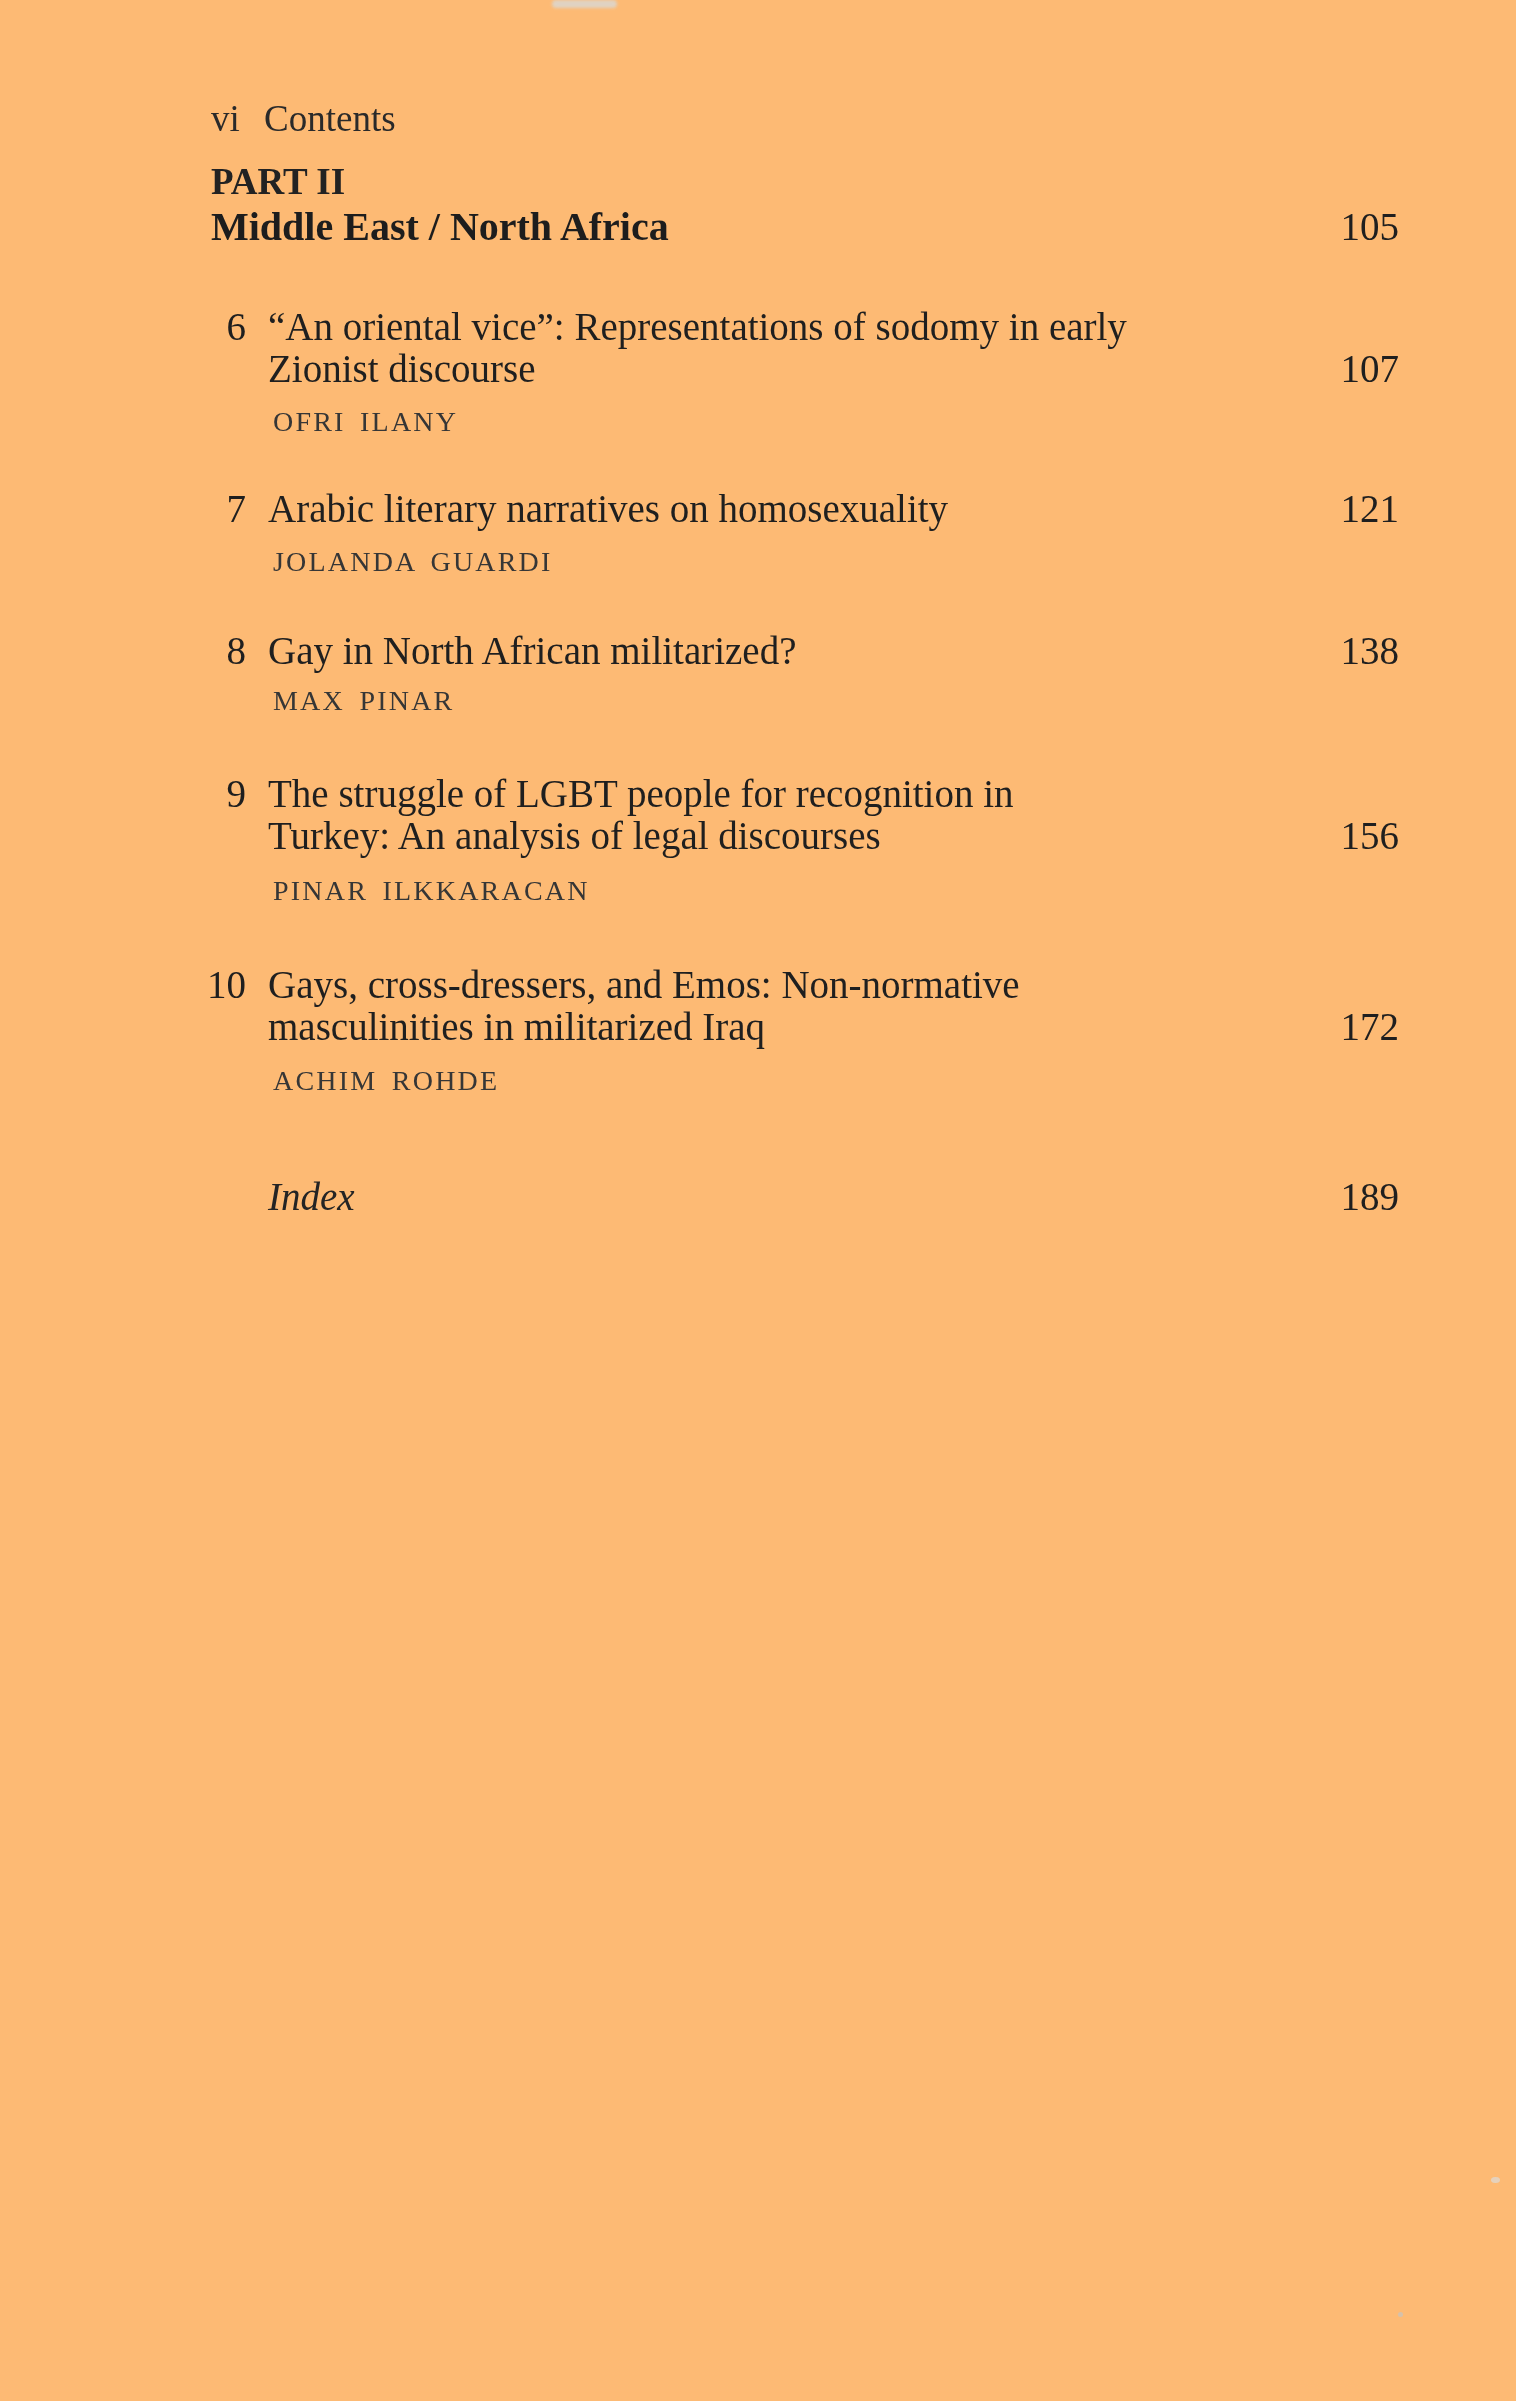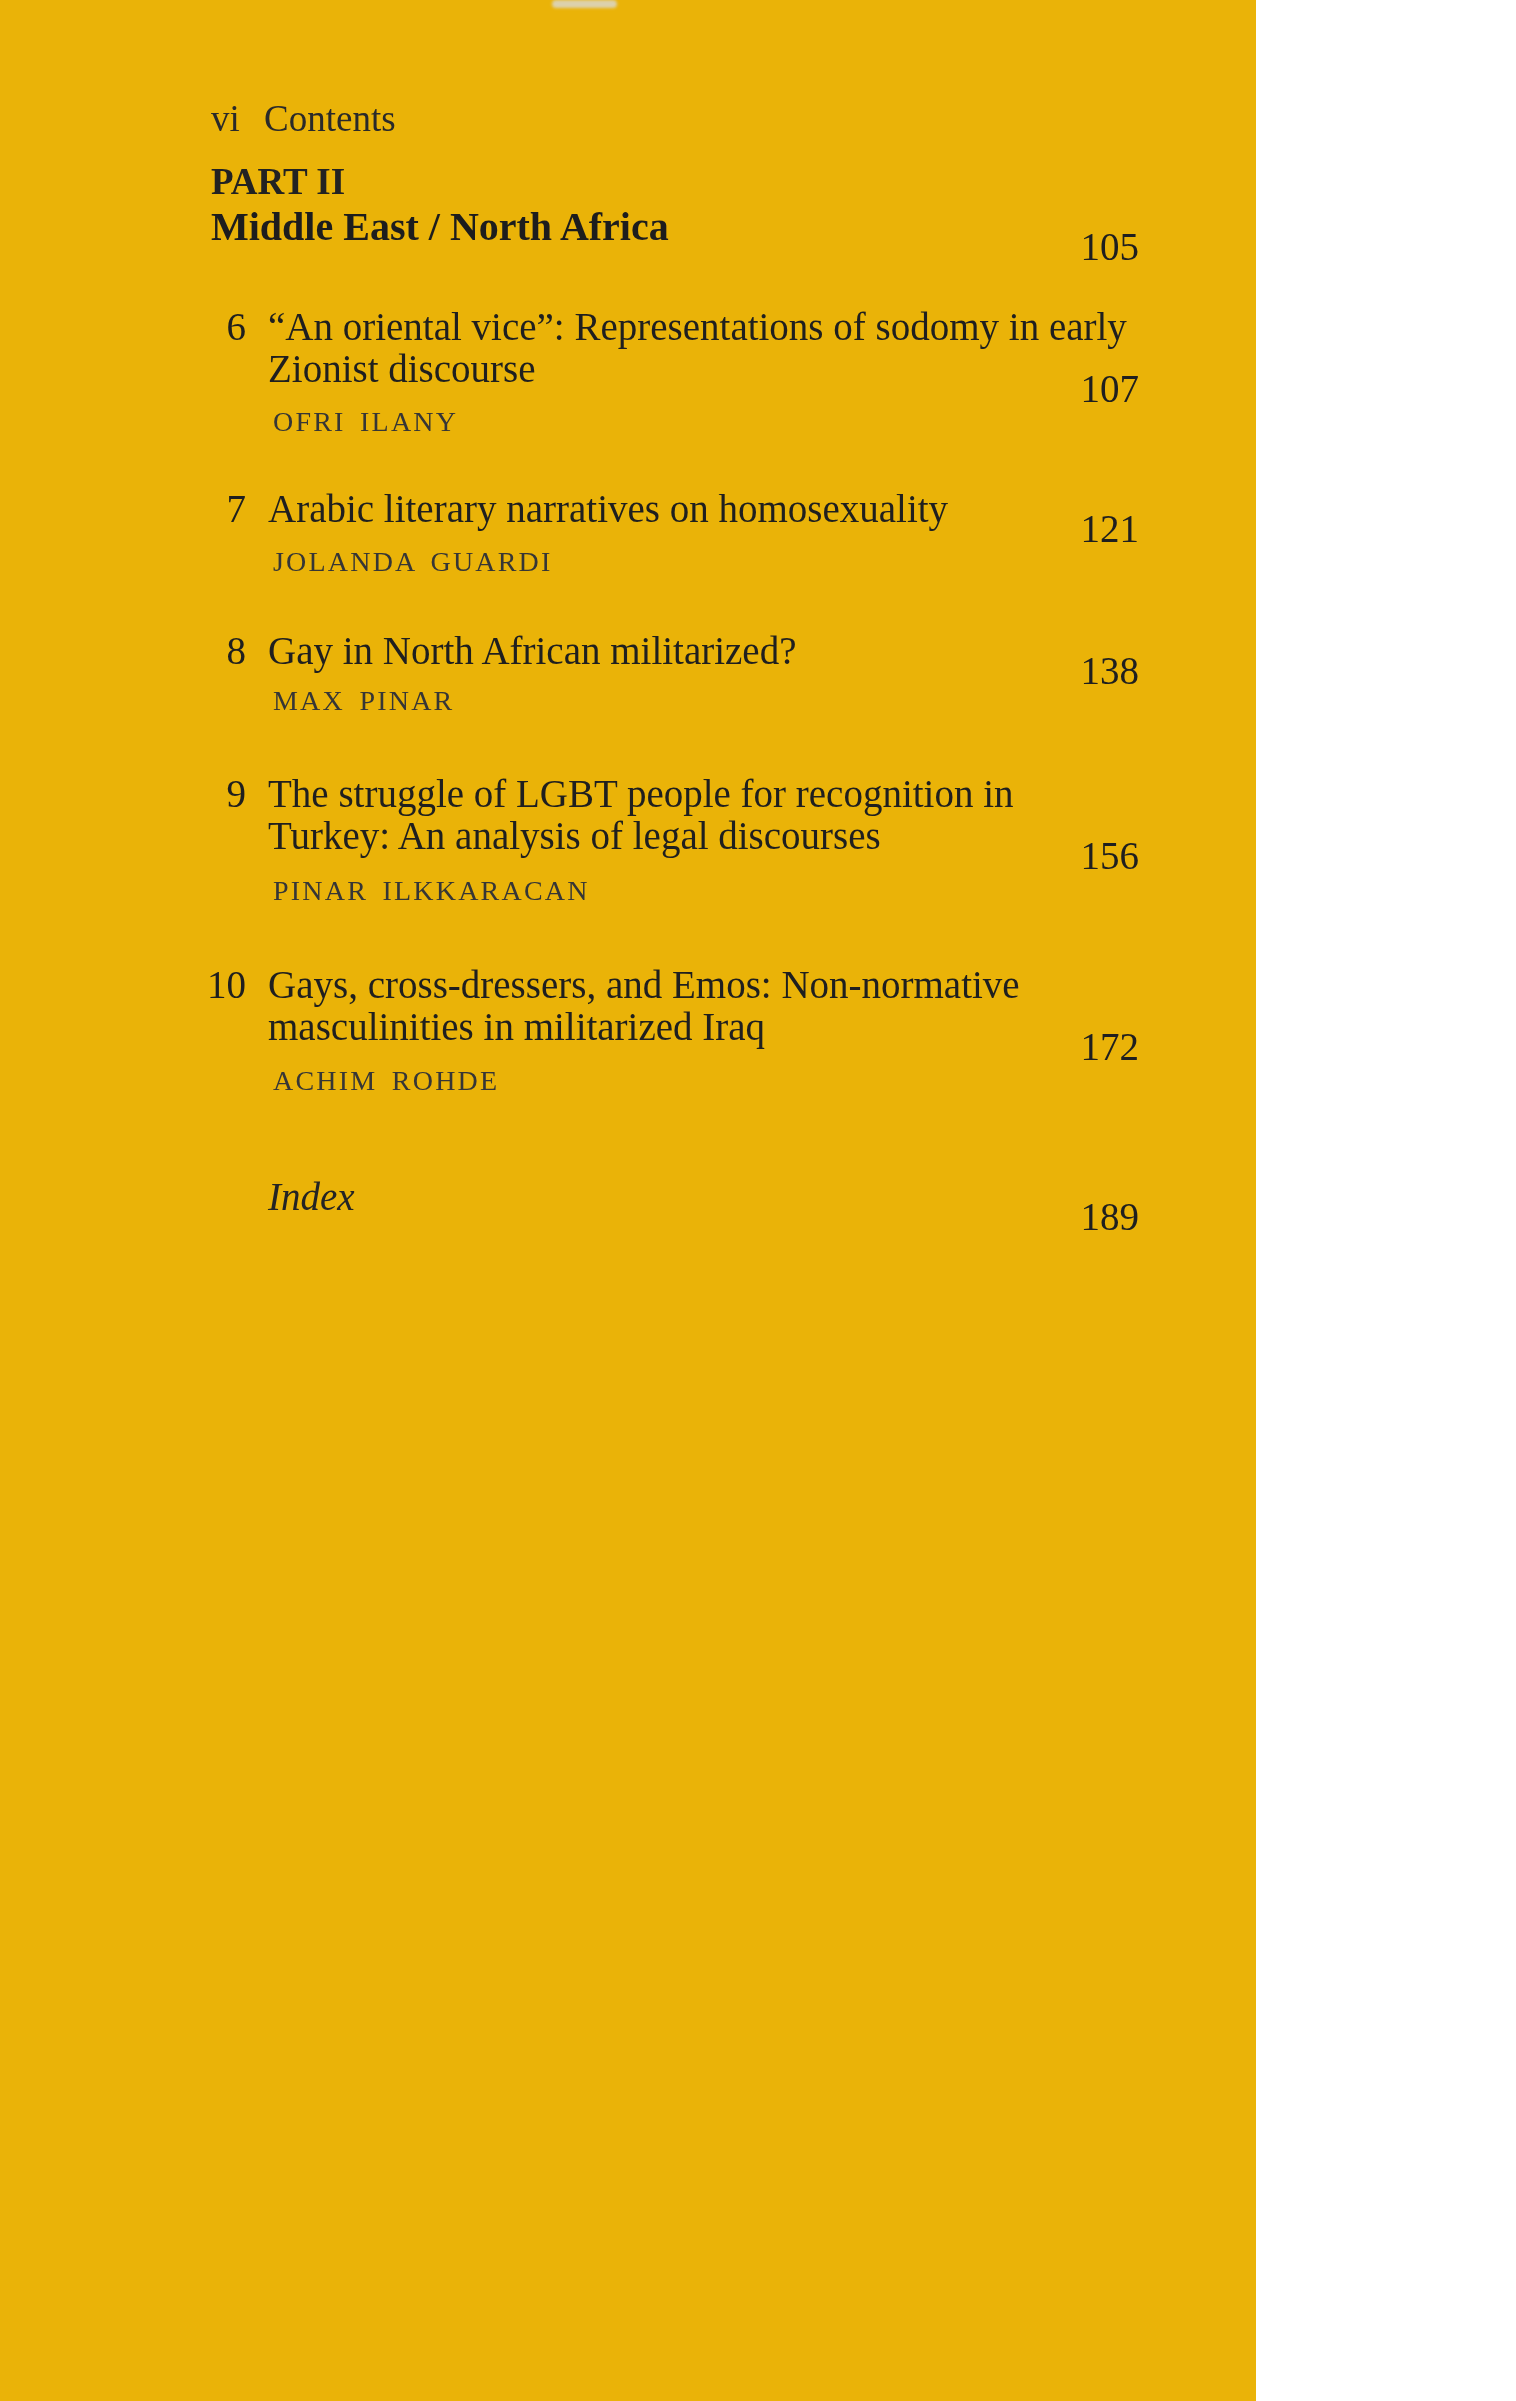--- a/index.html
+++ b/index.html
@@ -1,20 +1,20 @@
 <!DOCTYPE html>
 <html style="font-size:14px"><head>
 <meta charset="utf-8">
 <style>
   html, body { margin: 0; padding: 0; background: #ffffff; }
   .page {
     position: relative;
-    width: 1256px;
+    width: 1516px;
     height: 2401px;
-    background: #eab308;
+    background: #fdba74;
     font-family: "Liberation Serif", "DejaVu Serif", serif;
     color: #1f1f1f;
     overflow: hidden;
   }
   .abs { position: absolute; }
 
   
   .runhead { top: 99px; left: 211px; height: 0; }
   .folio {
     position: absolute; left: 0; top: 0;
@@ -31,21 +31,21 @@
     font-size: 37px; line-height: 42px; font-weight: bold; color: #222;
   }
   .part-title {
     top: 205px; left: 211px; width: 1021px;
     font-size: 40px; line-height: 44px; font-weight: bold; color: #1d1d1d;
   }
 
   
   .pagenum {
     position: absolute; right: 117px; width: 194px; text-align: right;
-    font-size: 39px; line-height: 42px; color: #1f1f1f; margin-top: 20px;
+    font-size: 39px; line-height: 42px; color: #1f1f1f;
   }
 
   
   .ch { position: absolute; left: 0; right: 0; height: 0; }
   .ch .num {
     position: absolute; left: 0; top: 0; width: 246px; text-align: right;
     font-size: 39px; line-height: 42px; color: #1f1f1f;
   }
   .ch .title {
     position: absolute; left: 268px; top: 0; width: 964px;

